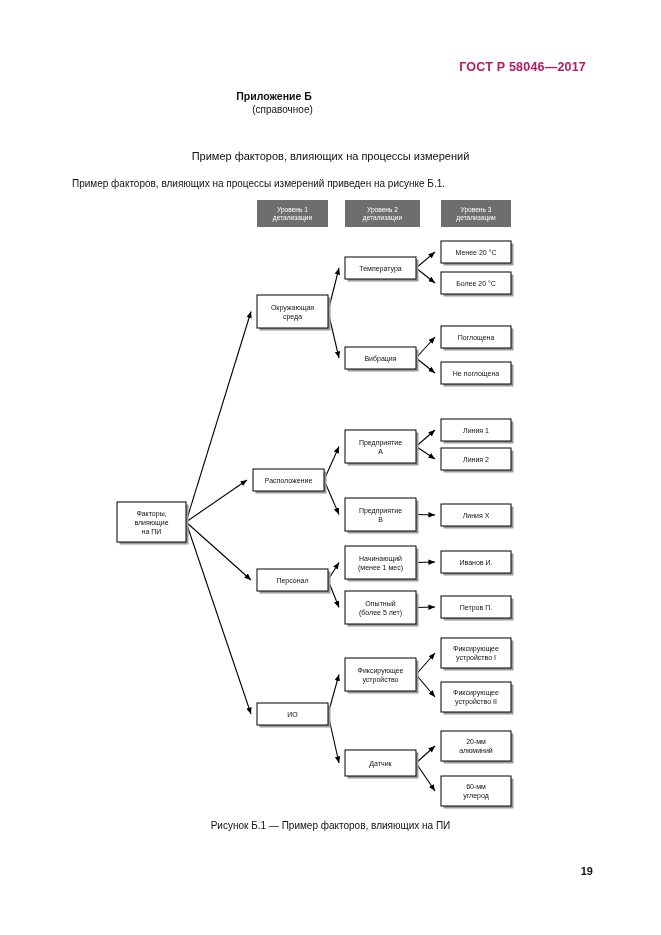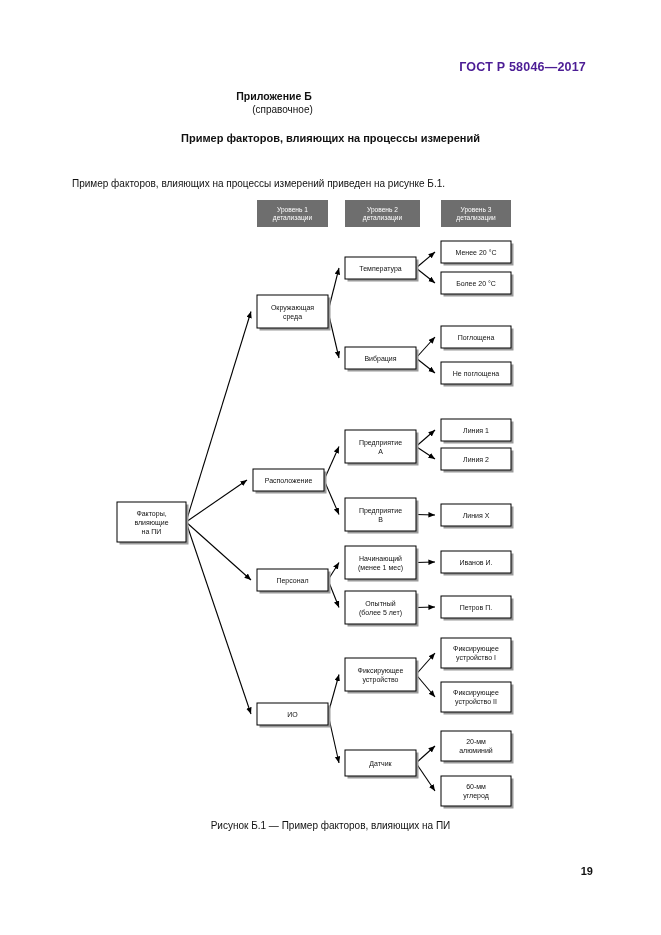--- a/index.html
+++ b/index.html
@@ -16,47 +16,47 @@
     height: 935px;
     background: #ffffff;
     overflow: hidden;
   }
   .doc-header {
     position: absolute;
     top: 60px;
     right: 75px;
     font-size: 12.5px;
     font-weight: bold;
-    color: #4c1d95;
+    color: #be185d;
     letter-spacing: 0.2px;
   }
   .annex-title {
     position: absolute;
     top: 89px;
     left: 0;
     width: 548px;
     text-align: center;
     font-size: 10.5px;
     font-weight: bold;
     color: #111;
     line-height: 14px;
   }
   .annex-title .sub {
     font-weight: normal;
     font-size: 10px;
     padding-left: 17px;
   }
   .section-title {
     position: absolute;
-    top: 132px;
+    top: 150px;
     left: 0;
     width: 661px;
     text-align: center;
     font-size: 11px;
-    font-weight: bold;
+    font-weight: normal;
     color: #111;
   }
   .intro-text {
     position: absolute;
     top: 178px;
     left: 72px;
     width: 520px;
     font-size: 10px;
     color: #111;
   }

